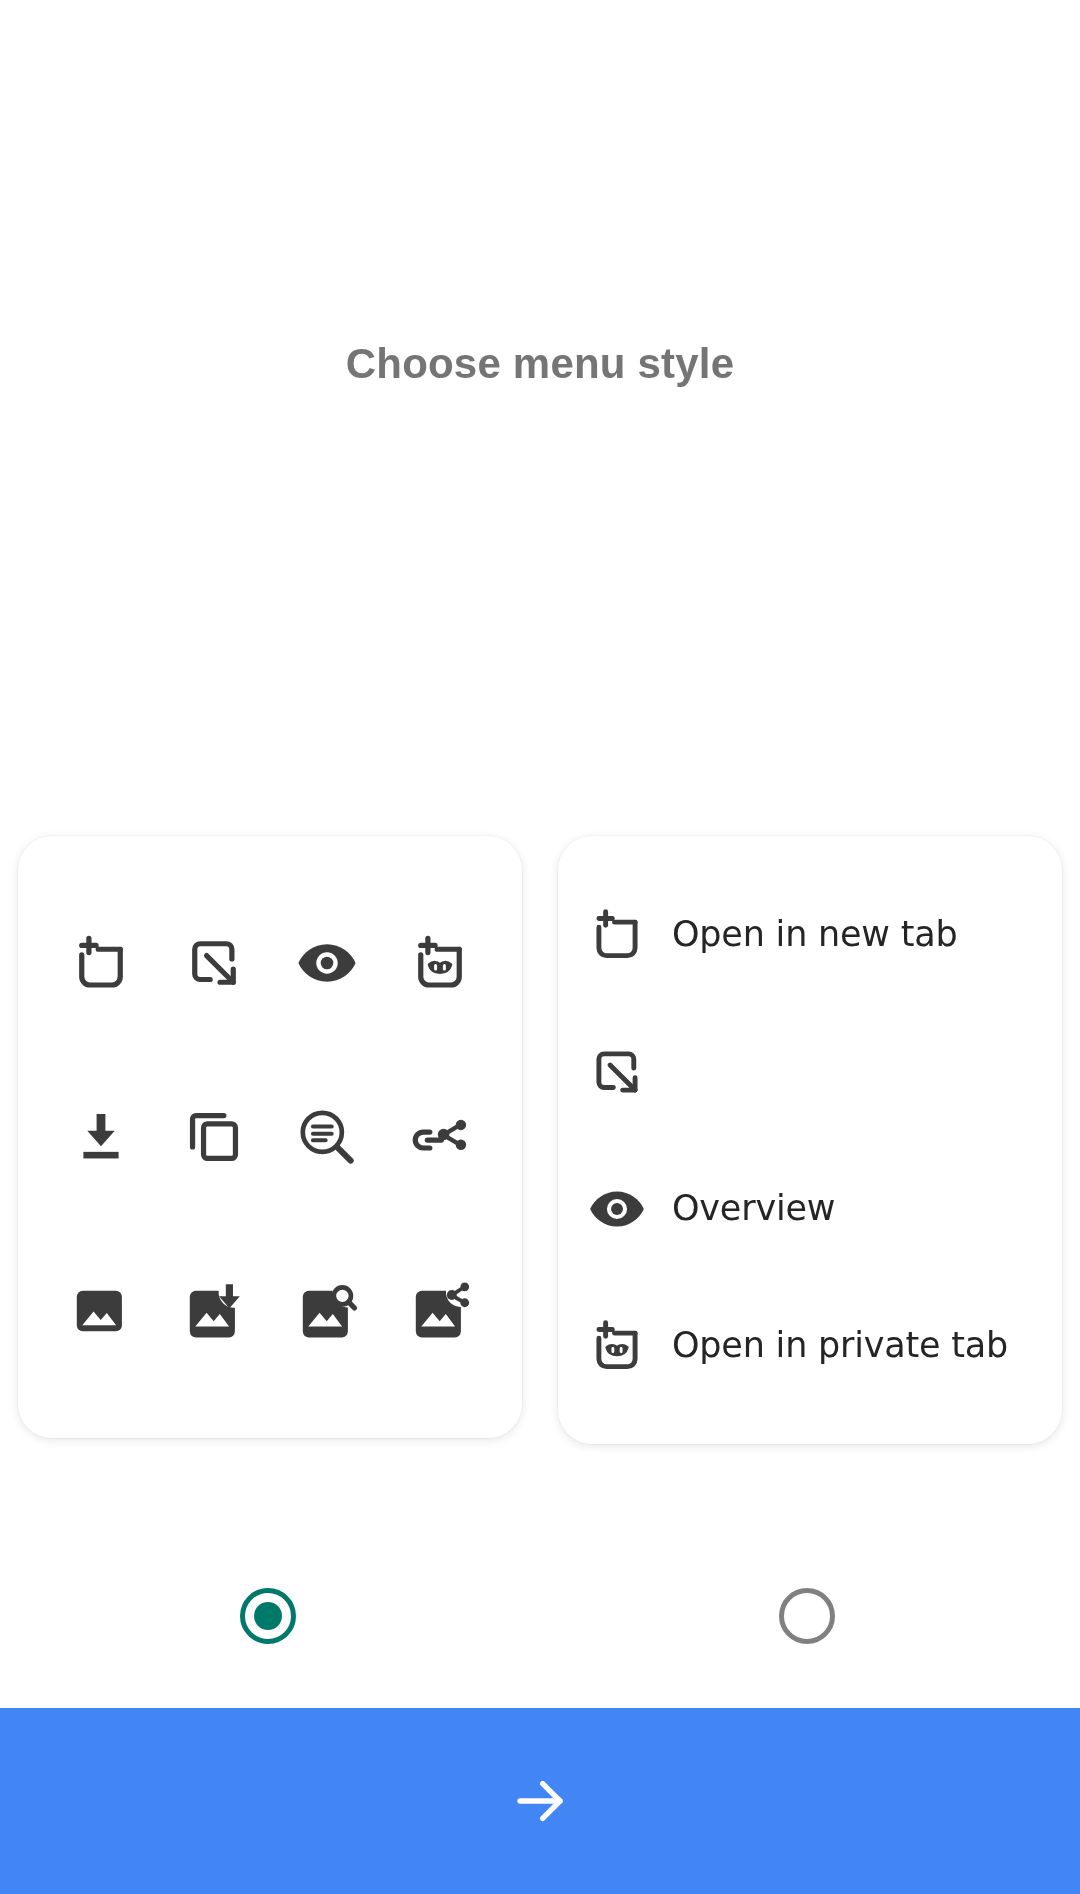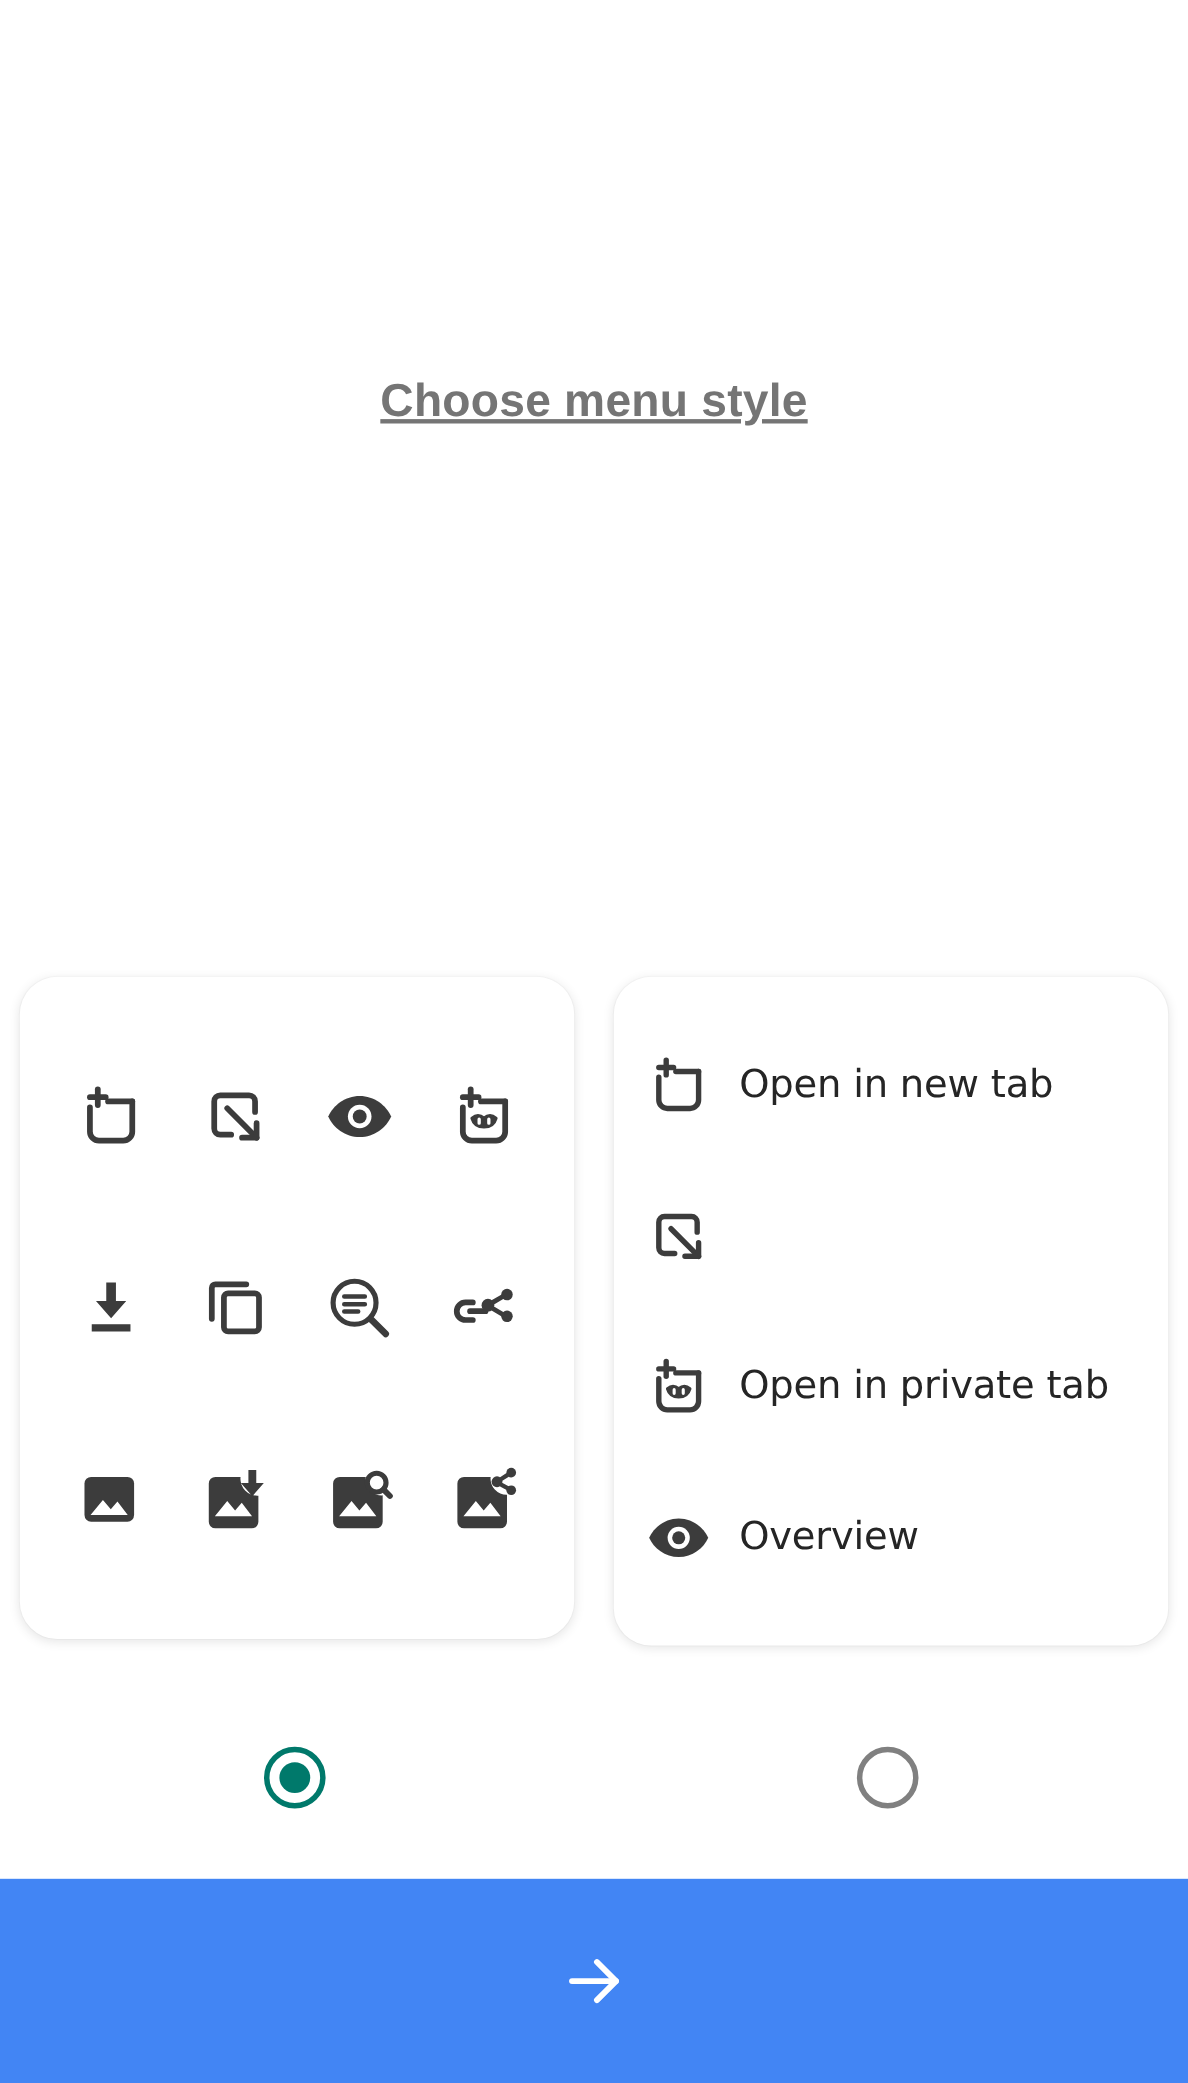--- a/index.html
+++ b/index.html
@@ -20,27 +20,26 @@
   #page-title {
     position: absolute;
     top: 340px;
     left: 0;
     width: 1080px;
     text-align: center;
     font-size: 42px;
     font-weight: bold;
     color: #757575;
     letter-spacing: 0.2px;
-    text-decoration: underline;
   }
 
   
   #cards-region {
     position: absolute;
-    top: 888px;
+    top: 836px;
     left: 0;
     width: 1080px;
     height: 620px;
   }
 
   .card {
     position: absolute;
     background: #ffffff;
     border-radius: 34px;
     box-shadow: 0 2px 10px rgba(0,0,0,0.10), 0 0 0 1px rgba(0,0,0,0.025);
@@ -331,47 +330,47 @@
       </div>
 
       <div class="menu-row">
         <span class="row-icon">
           <svg width="62" height="62" viewBox="0 0 24 24" fill="none" stroke="#3C3C3C" stroke-width="1.9" stroke-linecap="round" stroke-linejoin="round">
             <path d="M18.5 10.5V7a2 2 0 0 0-2-2H7a2 2 0 0 0-2 2v9a2 2 0 0 0 2 2h3.6"></path>
             <path d="M9.3 9.3L19 19"></path>
             <path d="M19 14.2V19h-4.8"></path>
           </svg>
         </span>
+      </div>
+
+      <div class="menu-row">
+        <span class="row-icon">
+          <svg width="62" height="62" viewBox="0 0 24 24">
+            <path fill="#3C3C3C" d="M12 5.2C7.2 5.2 3.2 8.3 1.6 12c1.6 3.7 5.6 6.8 10.4 6.8S20.8 15.7 22.4 12C20.8 8.3 16.8 5.2 12 5.2z"></path>
+            <circle cx="12" cy="12" r="3.9" fill="#ffffff"></circle>
+            <circle cx="12" cy="12" r="2.3" fill="#3C3C3C"></circle>
+          </svg>
+        </span>
+        <span class="row-label">Overview</span>
       </div>
 
       <div class="menu-row">
         <span class="row-icon">
           <svg width="62" height="62" viewBox="0 0 24 24" fill="none" stroke="#3C3C3C" stroke-width="1.9" stroke-linecap="round" stroke-linejoin="round">
             <path d="M19 7v10a3 3 0 0 1-3 3H8a3 3 0 0 1-3-3V9"></path>
             <path d="M19 7h-8"></path>
             <path d="M5 5.6h5.2"></path>
             <path d="M7.6 3v5.2"></path>
             <path d="M8.1 12.6c1.2-1 2.6-1 3.9 0 1.3-1 2.7-1 3.9 0-.5 1.8-1.9 2.8-3.9 2.8s-3.4-1-3.9-2.8z" fill="#3C3C3C" stroke="#3C3C3C" stroke-width="1.2"></path>
             <path d="M10.4 12.9v1.3M13.6 12.9v1.3" stroke="#ffffff" stroke-width="1.1"></path>
           </svg>
         </span>
         <span class="row-label">Open in private tab</span>
       </div>
 
-      <div class="menu-row">
-        <span class="row-icon">
-          <svg width="62" height="62" viewBox="0 0 24 24">
-            <path fill="#3C3C3C" d="M12 5.2C7.2 5.2 3.2 8.3 1.6 12c1.6 3.7 5.6 6.8 10.4 6.8S20.8 15.7 22.4 12C20.8 8.3 16.8 5.2 12 5.2z"></path>
-            <circle cx="12" cy="12" r="3.9" fill="#ffffff"></circle>
-            <circle cx="12" cy="12" r="2.3" fill="#3C3C3C"></circle>
-          </svg>
-        </span>
-        <span class="row-label">Overview</span>
-      </div>
-
     </div>
   </div>
 
 </div>
 
 <div id="radio-row">
   <div class="radio selected" id="radio-grid-style"></div>
   <div class="radio" id="radio-list-style"></div>
 </div>
 

